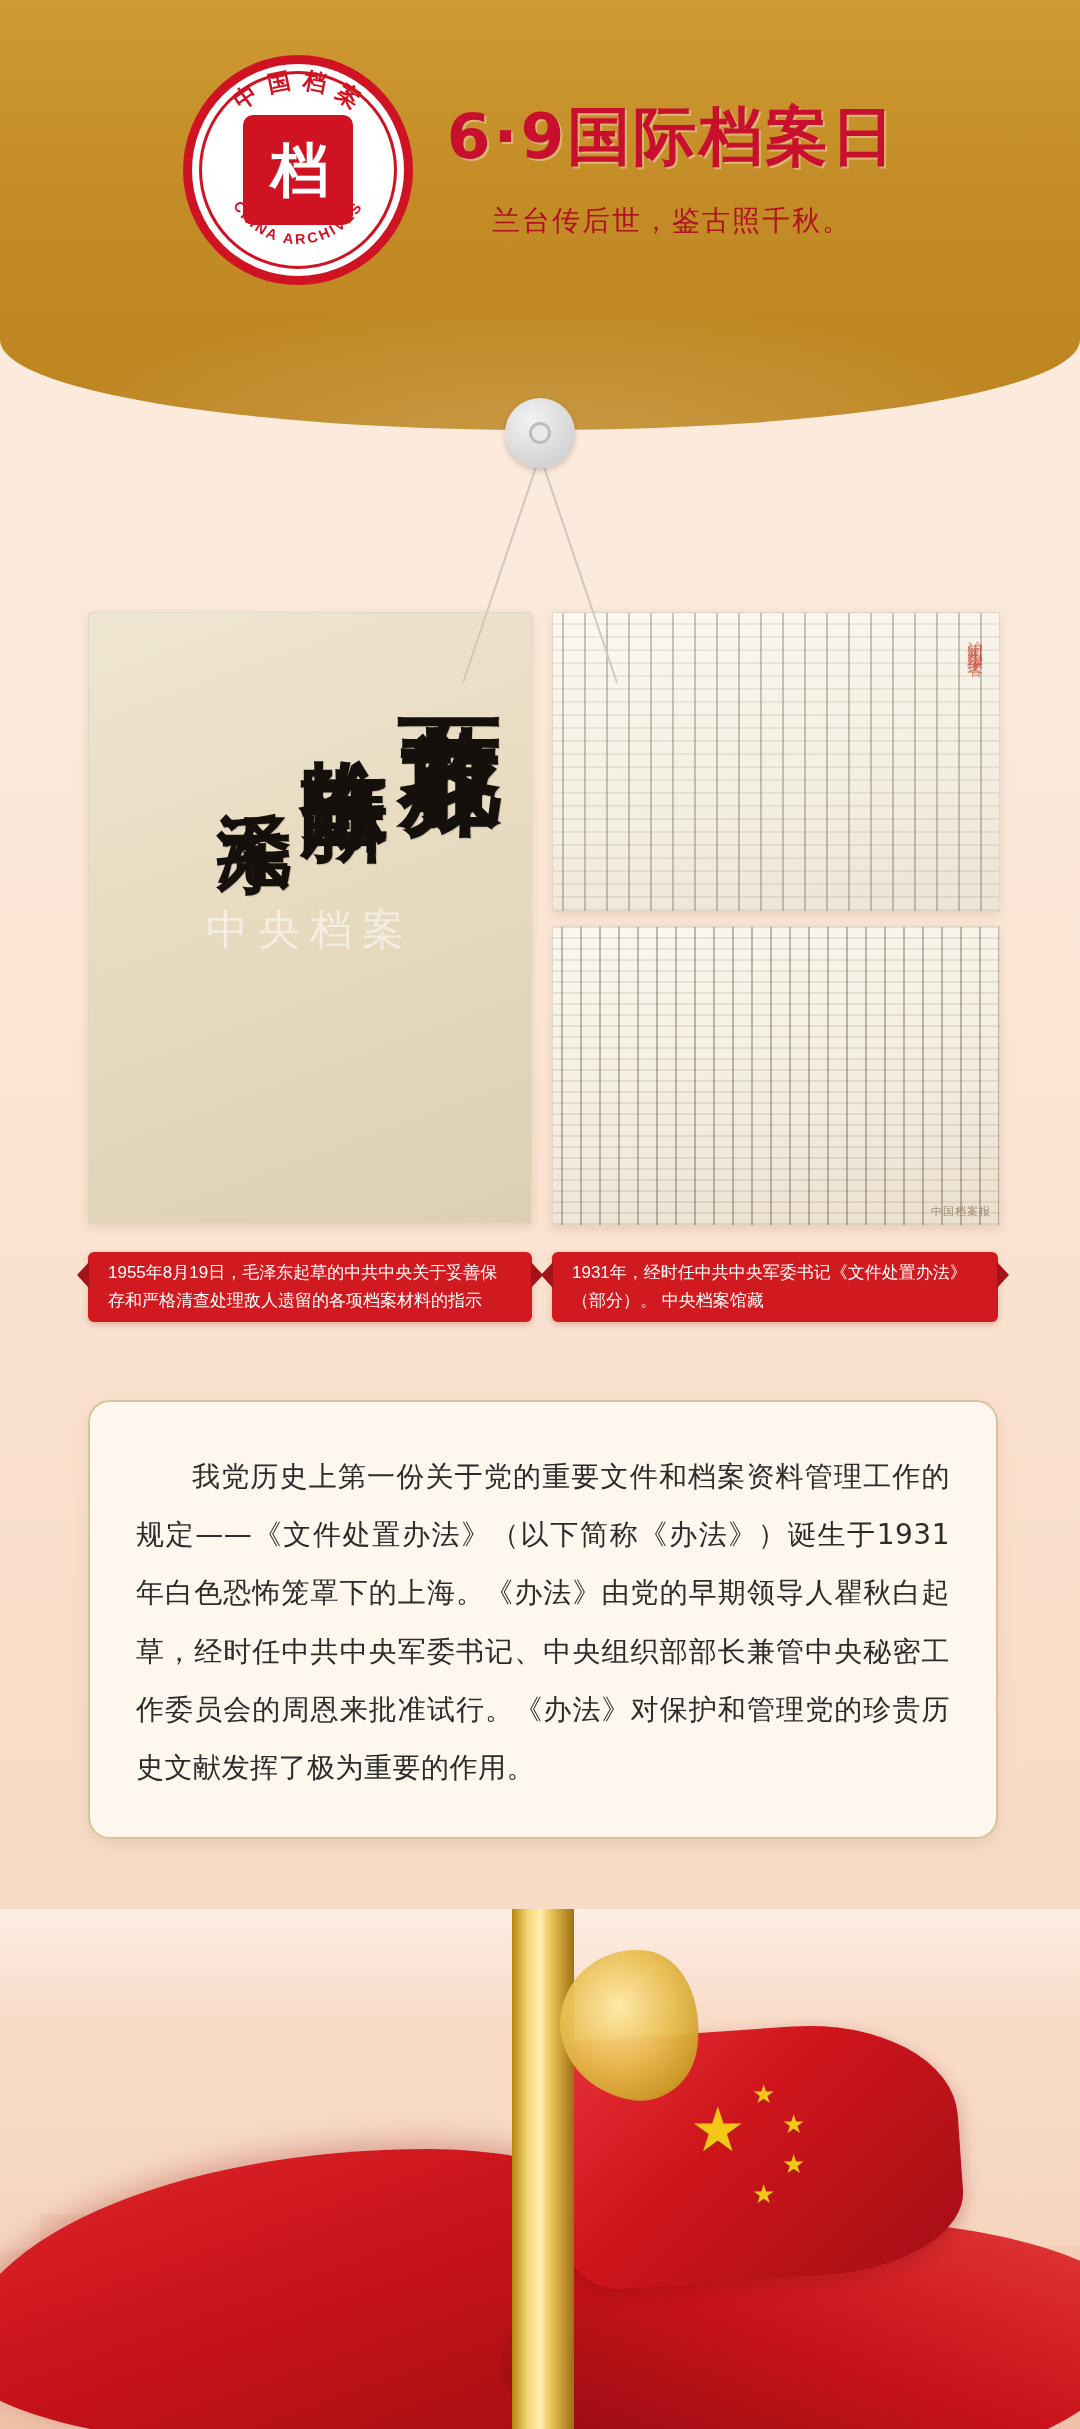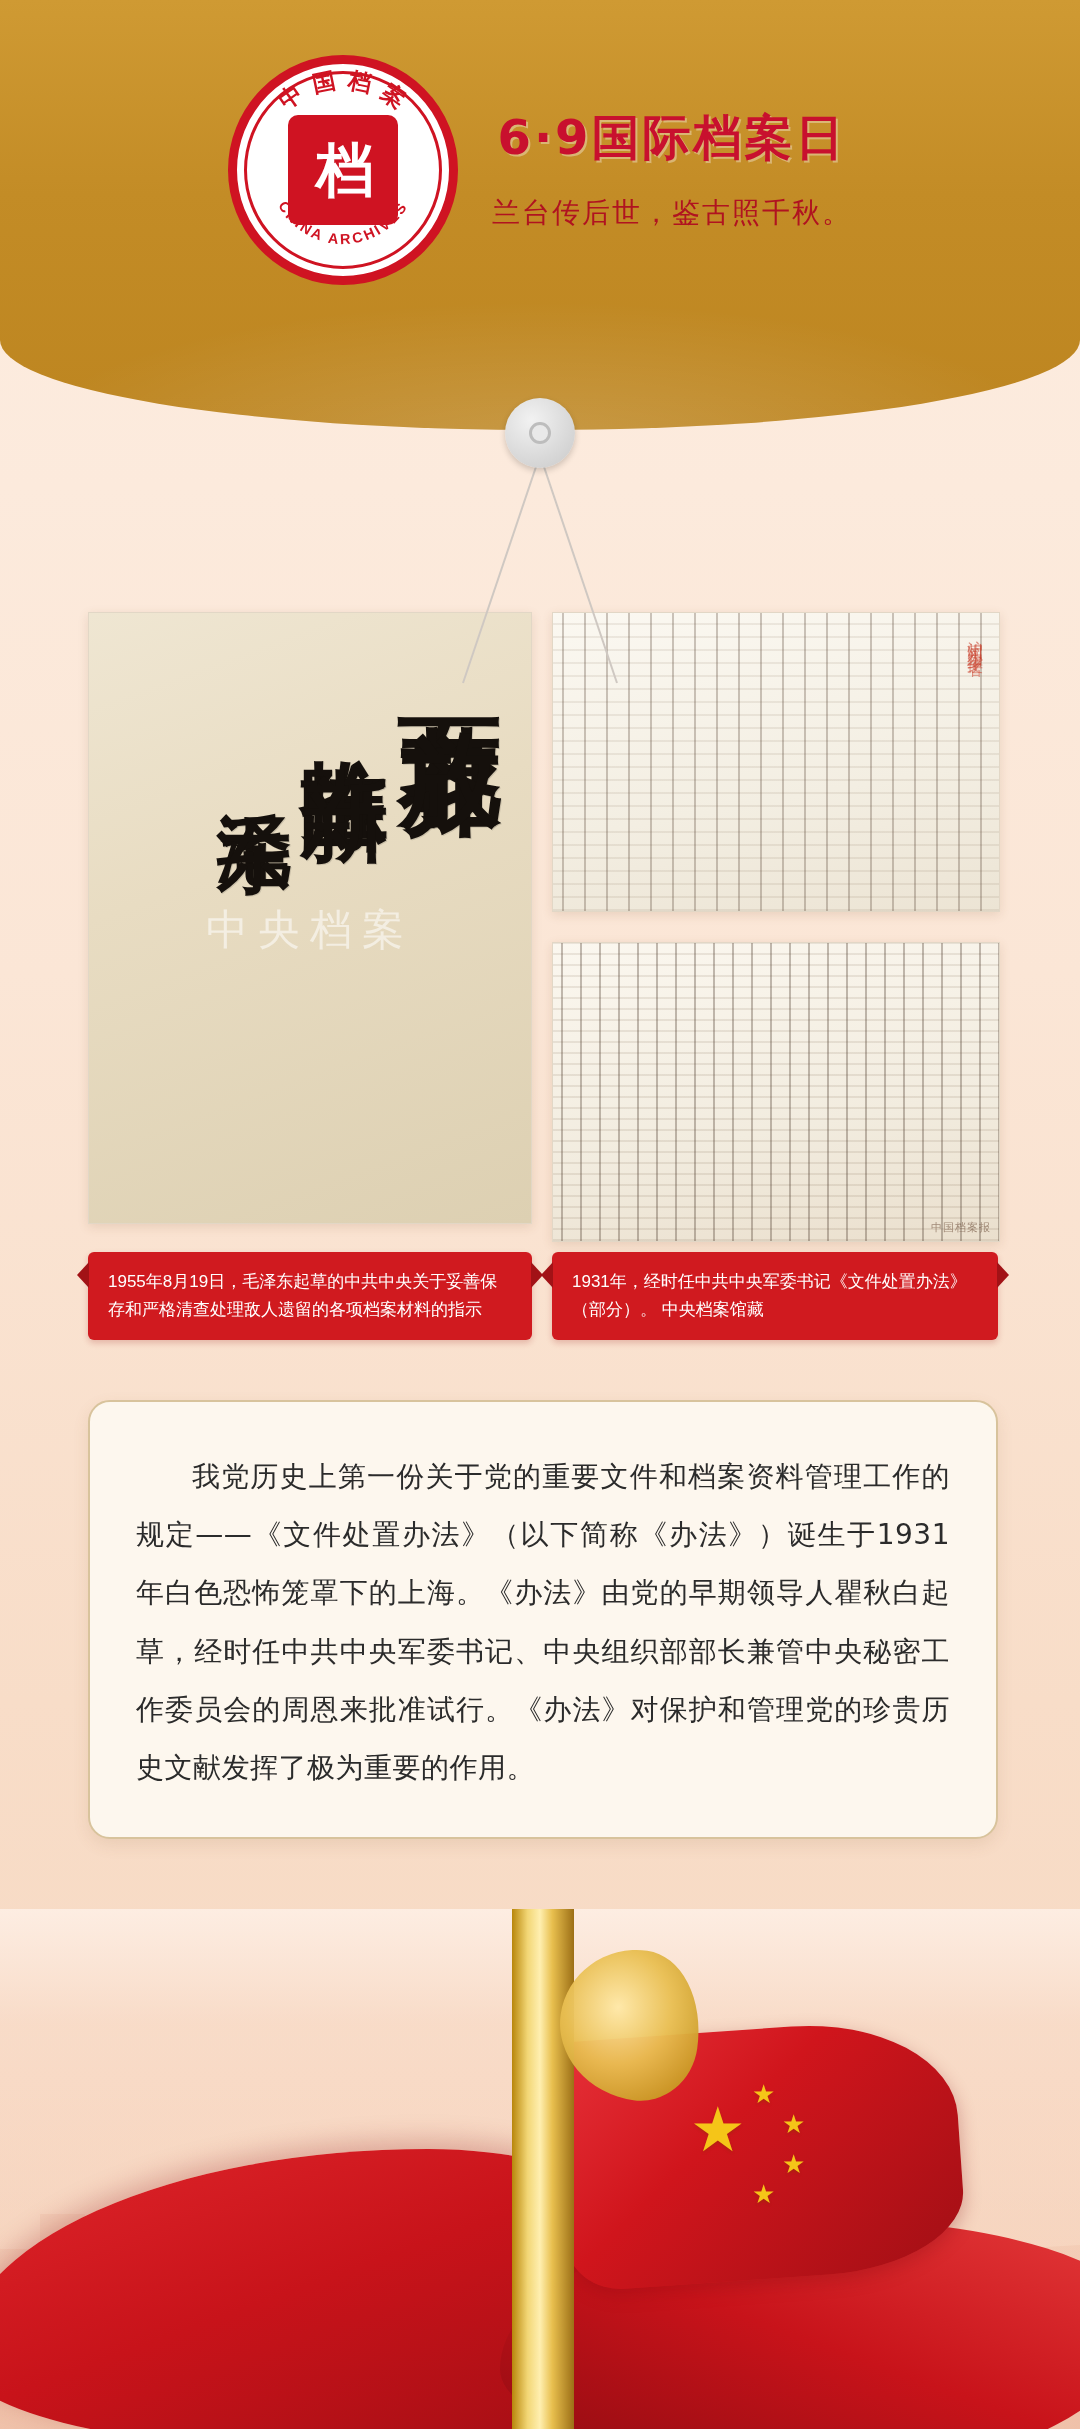--- a/index.html
+++ b/index.html
@@ -111,21 +111,21 @@
     letter-spacing: 2.5px;
   }
 
   .header-text {
     flex: none;
     text-align: center;
     padding-top: 6px;
   }
   .main-title {
     font-family: "DejaVu Sans", "Liberation Sans", sans-serif;
-    font-size: 48px;
+    font-size: 63px;
     font-weight: bold;
     color: #c8102e;
     letter-spacing: 3px;
     text-shadow: 2px 2px 0 rgba(255,255,255,0.35);
     line-height: 1.15;
     margin-bottom: 24px;
     white-space: nowrap;
   }
   .sub-line {
     font-family: "DejaVu Serif", "Liberation Serif", serif;
@@ -224,21 +224,21 @@
     letter-spacing: 10px;
     font-family: Liberation Serif, serif;
     white-space: nowrap;
     pointer-events: none;
   }
 
   .right-col {
     width: 446px;
     display: flex;
     flex-direction: column;
-    gap: 30px;
+    gap: 14px;
     text-decoration: underline;
   }
   .img-right-top, .img-right-bottom {
     width: 446px;
     height: 298px;
     background: #f7f4ee;
     position: relative;
     overflow: hidden;
   }
   .manuscript {
@@ -300,21 +300,21 @@
     width: 910px;
     display: flex;
     gap: 20px;
     align-items: flex-start;
   }
   .caption {
     background: #d01a1f;
     color: #fff;
     font-size: 17px;
     line-height: 1.65;
-    padding: 16px 20px;
+    padding: 7px 20px;
     box-sizing: border-box;
     border-radius: 6px;
     position: relative;
     box-shadow: 0 3px 6px rgba(150,20,20,0.22);
   }
   .caption::before,
   .caption::after {
     content: "";
     position: absolute;
     top: 10px;

